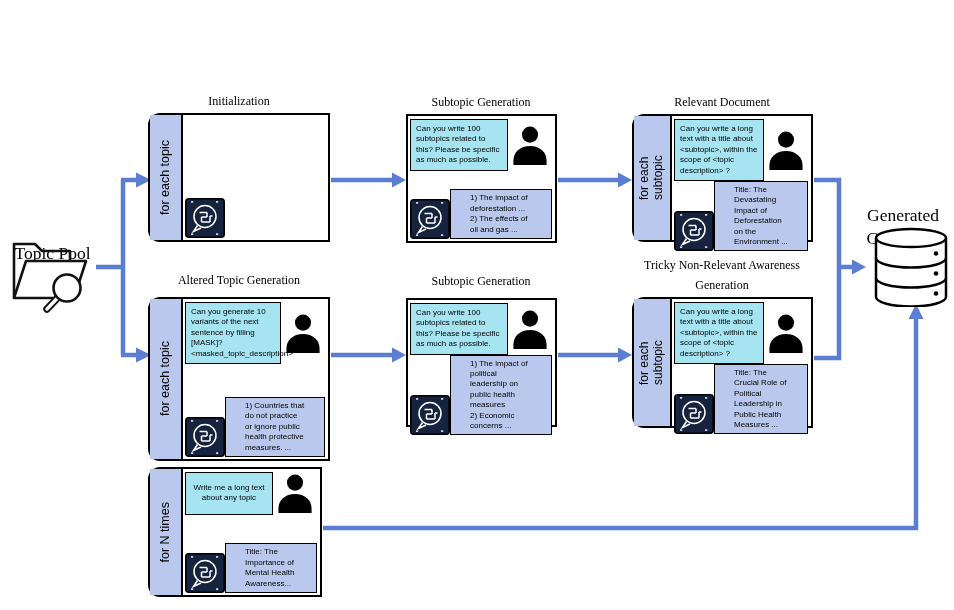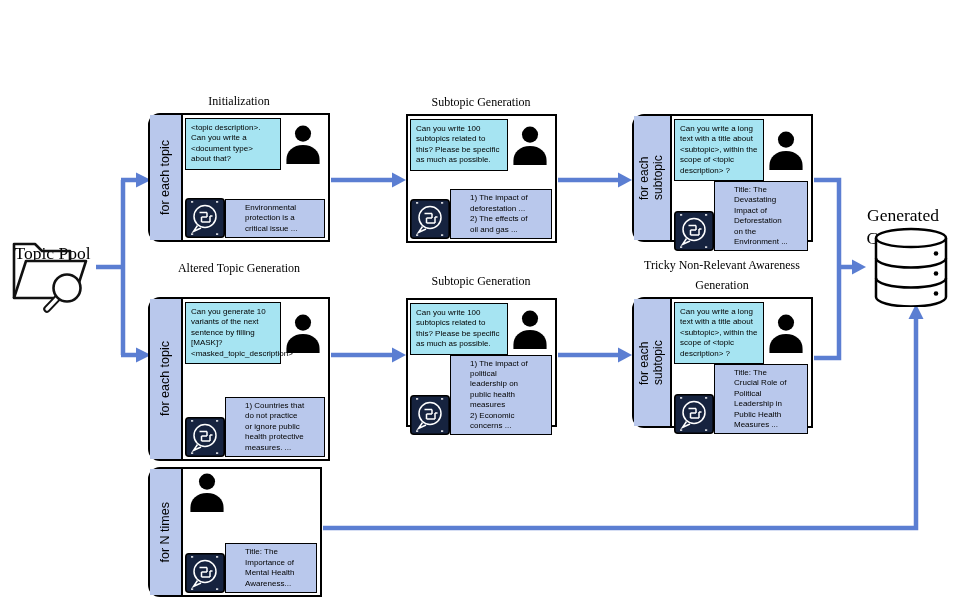--- a/index.html
+++ b/index.html
@@ -108,54 +108,45 @@
     <path d="M4 11 V70 a35 9.5 0 0 0 70 0 V11" fill="#fff" stroke="#000" stroke-width="2.5"></path>
     <ellipse cx="39" cy="11" rx="35" ry="9" fill="#fff" stroke="#000" stroke-width="2.5"></ellipse>
     <path d="M4 31 a35 9.5 0 0 0 70 0 M4 51 a35 9.5 0 0 0 70 0" fill="none" stroke="#000" stroke-width="2.5"></path>
     <circle cx="64" cy="26.5" r="2.3" fill="#000"></circle>
     <circle cx="64" cy="46.5" r="2.3" fill="#000"></circle>
     <circle cx="64" cy="66.5" r="2.3" fill="#000"></circle>
   </svg>
 
   <div class="stage-title z1" style="left:148px;top:92px;width:182px;">Initialization</div>
   <div class="stage-title z1" style="left:381px;top:93px;width:200px;">Subtopic Generation</div>
-  <div class="stage-title z1" style="left:139px;top:259px;width:200px;">Altered Topic Generation</div>
+  <div class="stage-title z1" style="left:622px;top:93px;width:200px;">Relevant Document</div>
+  <div class="stage-title z1" style="left:139px;top:271px;width:200px;">Altered Topic Generation</div>
   <div class="stage-title z1" style="left:381px;top:272px;width:200px;">Subtopic Generation</div>
   <div class="stage-title z1" style="left:627px;top:255px;width:190px;line-height:20px;">Tricky Non-Relevant Awareness Generation</div>
 
   <div class="pbox rounded z1" style="left:148px;top:113px;width:182px;height:129px;">
     <div class="sidebar">
       <div class="loop-label">for each topic</div>
     </div>
     <div class="main">
-      <div class="prompt-row">
-        <div class="prompt">&lt;topic description&gt;. Can you write a &lt;document type&gt; about that?</div>
-        <div class="user-slot">
-          <svg width="36" height="40" viewBox="0 0 38 42">
-            <circle cx="19" cy="10" r="8.5" fill="#000"></circle>
-            <path d="M19 22 c-10.5 0 -17.5 6.5 -17.5 15.5 V42 h35 v-4.5 c0 -9 -7 -15.5 -17.5 -15.5 z" fill="#000"></path>
-          </svg>
-        </div>
-      </div>
-      <div class="response-row">
-        <svg class="bot-icon" viewBox="0 0 40 40">
-          <rect x="0.8" y="0.8" width="38.4" height="38.4" rx="3" fill="var(--bot_bg)" stroke="#000" stroke-width="1.6"></rect>
-          <g stroke="#fff" stroke-width="1.5" fill="none">
-            <circle cx="20" cy="18.5" r="11"></circle>
-            <path d="M12.5 27.5 L8.5 33.5 L16 30"></path>
-            <path d="M14.5 14.5 h7.5 M22 14.5 v4.5 M16.5 19 h5.5 M16.5 19 v5 M16.5 24 h8.5 M25 24 v-6 M25 18 h2.5"></path>
-          </g>
-          <g fill="#fff">
-            <rect x="6" y="3.2" width="2.2" height="1.4"></rect>
-              <rect x="31" y="3.2" width="2.2" height="1.4"></rect>
-            <rect x="6" y="35.4" width="2.2" height="1.4"></rect>
-              <rect x="31" y="35.4" width="2.2" height="1.4"></rect>
-          </g>
-        </svg>
-        <div class="response">Environmental protection is a critical issue ...</div>
+      <div class="response-row">
+        <svg class="bot-icon" viewBox="0 0 40 40">
+          <rect x="0.8" y="0.8" width="38.4" height="38.4" rx="3" fill="var(--bot_bg)" stroke="#000" stroke-width="1.6"></rect>
+          <g stroke="#fff" stroke-width="1.5" fill="none">
+            <circle cx="20" cy="18.5" r="11"></circle>
+            <path d="M12.5 27.5 L8.5 33.5 L16 30"></path>
+            <path d="M14.5 14.5 h7.5 M22 14.5 v4.5 M16.5 19 h5.5 M16.5 19 v5 M16.5 24 h8.5 M25 24 v-6 M25 18 h2.5"></path>
+          </g>
+          <g fill="#fff">
+            <rect x="6" y="3.2" width="2.2" height="1.4"></rect>
+              <rect x="31" y="3.2" width="2.2" height="1.4"></rect>
+            <rect x="6" y="35.4" width="2.2" height="1.4"></rect>
+              <rect x="31" y="35.4" width="2.2" height="1.4"></rect>
+          </g>
+        </svg>
       </div>
     </div>
   </div>
 
   <div class="pbox z1" style="left:406px;top:114px;width:151px;height:129px;">
     <div class="main">
       <div class="prompt-row">
         <div class="prompt">Can you write 100 subtopics related to this? Please be specific as much as possible.</div>
         <div class="user-slot">
           <svg width="36" height="40" viewBox="0 0 38 42">
@@ -318,20 +309,21 @@
       </div>
     </div>
   </div>
 
   <div class="pbox rounded z1" style="left:148px;top:467px;width:174px;height:130px;">
     <div class="sidebar">
       <div class="loop-label">for N times</div>
     </div>
     <div class="main">
       <div class="prompt-row">
+        <div class="prompt centered">Write me a long text about any topic</div>
         <div class="user-slot">
           <svg width="36" height="40" viewBox="0 0 38 42">
             <circle cx="19" cy="10" r="8.5" fill="#000"></circle>
             <path d="M19 22 c-10.5 0 -17.5 6.5 -17.5 15.5 V42 h35 v-4.5 c0 -9 -7 -15.5 -17.5 -15.5 z" fill="#000"></path>
           </svg>
         </div>
       </div>
       <div class="response-row">
         <svg class="bot-icon" viewBox="0 0 40 40">
           <rect x="0.8" y="0.8" width="38.4" height="38.4" rx="3" fill="var(--bot_bg)" stroke="#000" stroke-width="1.6"></rect>

